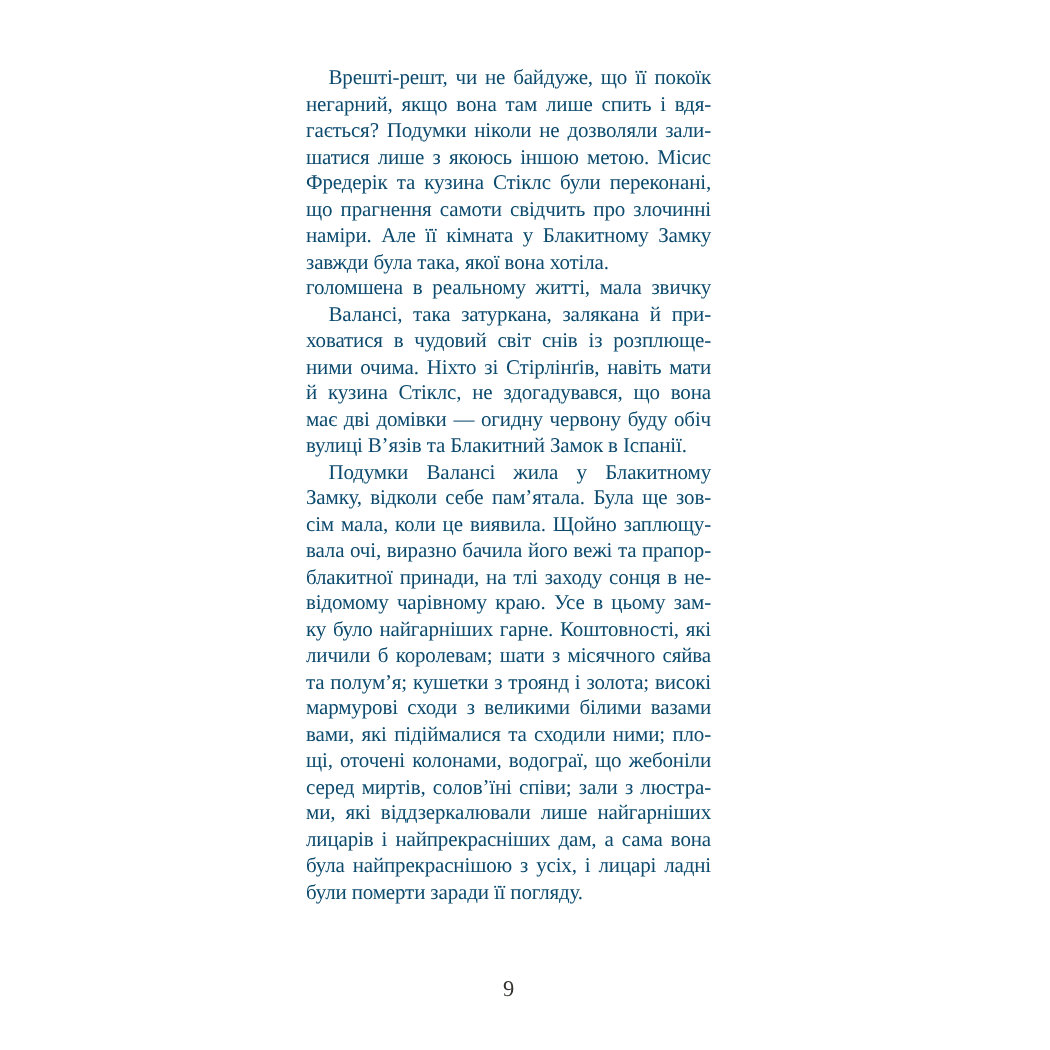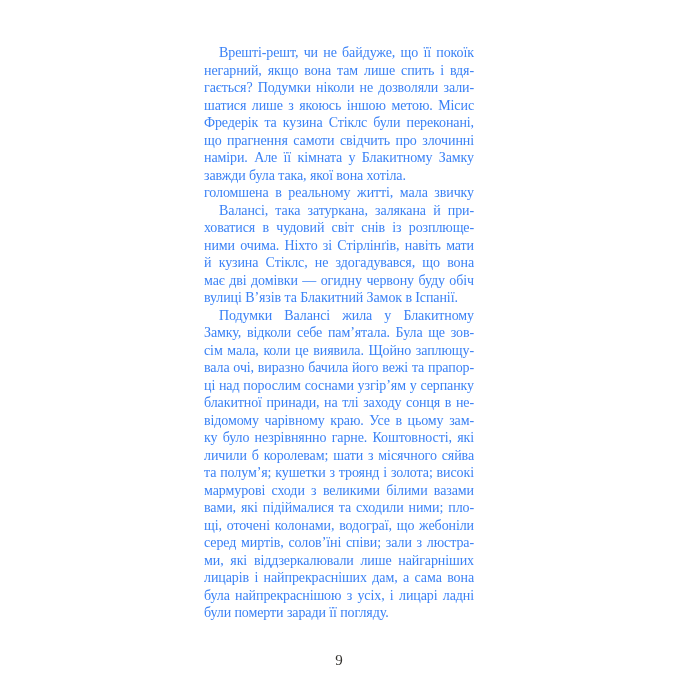--- a/index.html
+++ b/index.html
@@ -12,21 +12,21 @@
     background: #ffffff;
     position: relative;
     overflow: hidden;
     font-family: "Liberation Serif", "DejaVu Serif", serif;
   }
   .text-block {
     position: absolute;
     left: 204px;
     top: 44px;
     width: 270px;
-    color: #3b82f6;
+    color: #0c4a6e;
     font-family: Liberation Serif, serif;
   }
   .paragraph {
     margin: 0;
     padding: 0;
   }
   .line {
     font-size: 14px;
     line-height: 17.5px;
     height: 17.5px;
@@ -76,24 +76,23 @@
     <div class="line">й кузина Стіклс, не здогадувався, що вона</div>
     <div class="line">має дві домівки — огидну червону буду обіч</div>
     <div class="line para-end">вулиці В’язів та Блакитний Замок в Іспанії.</div>
   </section>
 
   <section class="paragraph">
     <div class="line indent">Подумки Валансі жила у Блакитному</div>
     <div class="line">Замку, відколи себе пам’ятала. Була ще зов-</div>
     <div class="line">сім мала, коли це виявила. Щойно заплющу-</div>
     <div class="line">вала очі, виразно бачила його вежі та прапор-</div>
-    <div class="line">ці над порослим соснами узгір’ям у серпанку</div>
     <div class="line">блакитної принади, на тлі заходу сонця в не-</div>
     <div class="line">відомому чарівному краю. Усе в цьому зам-</div>
-    <div class="line">ку було незрівнянно гарне. Коштовності, які</div>
+    <div class="line">ку було найгарніших гарне. Коштовності, які</div>
     <div class="line">личили б королевам; шати з місячного сяйва</div>
     <div class="line">та полум’я; кушетки з троянд і золота; високі</div>
     <div class="line">мармурові сходи з великими білими вазами</div>
     <div class="line">вами, які підіймалися та сходили ними; пло-</div>
     <div class="line">щі, оточені колонами, водограї, що жебоніли</div>
     <div class="line">серед миртів, солов’їні співи; зали з люстра-</div>
     <div class="line">ми, які віддзеркалювали лише найгарніших</div>
     <div class="line">лицарів і найпрекрасніших дам, а сама вона</div>
     <div class="line">була найпрекраснішою з усіх, і лицарі ладні</div>
     <div class="line para-end">були померти заради її погляду.</div>

